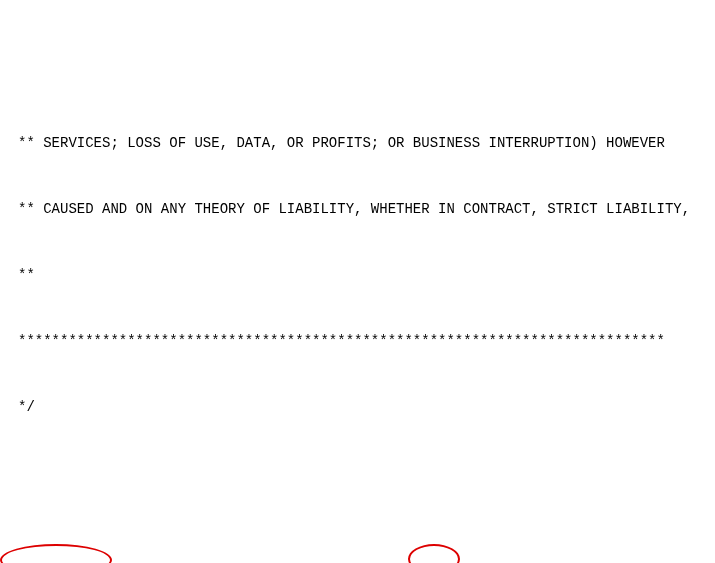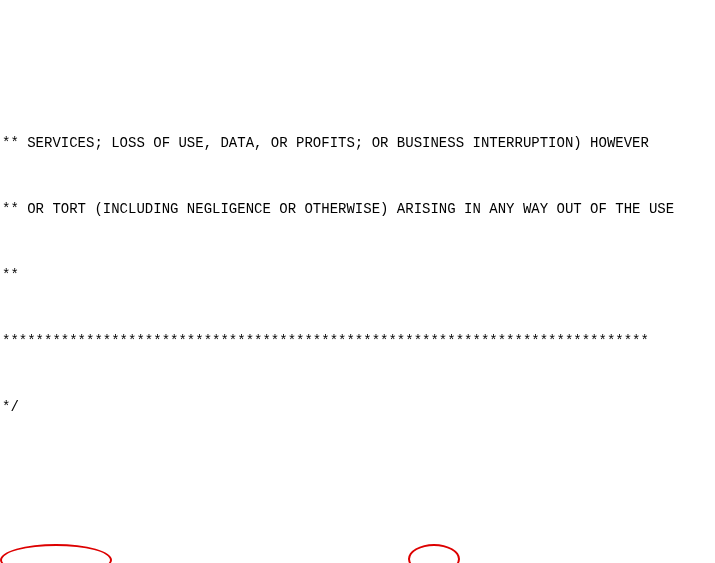--- a/index.html
+++ b/index.html
@@ -1,26 +1,26 @@
 <!DOCTYPE html>
 <html><head>
 <meta charset="utf-8">
 <style>
 html,body{margin:0;padding:0;background:#fff;color:#000;font-family:Consolas,"Courier New",monospace;font-size:14px;line-height:22px;white-space:pre;overflow:hidden}
 .editor{position:relative;width:715px;height:563px}
-.line{position:relative;height:22px;padding-left:2px}
+.line{position:relative;height:22px;padding-left:18px}
 .circ{position:absolute;border:2px solid #d00;border-radius:50%;pointer-events:none}
 </style>
 </head>
 <body>
 
 
 <div class="editor">
   <div class="line">** SERVICES; LOSS OF USE, DATA, OR PROFITS; OR BUSINESS INTERRUPTION) HOWEVER</div>
-  <div class="line">** OR TORT (INCLUDING NEGLIGENCE OR OTHERWISE) ARISING IN ANY WAY OUT OF THE USE</div>
+  <div class="line">** CAUSED AND ON ANY THEORY OF LIABILITY, WHETHER IN CONTRACT, STRICT LIABILITY,</div>
   <div class="line">**</div>
   <div class="line">*****************************************************************************</div>
   <div class="line">*/</div>
   
   
   
   
   
   
   

